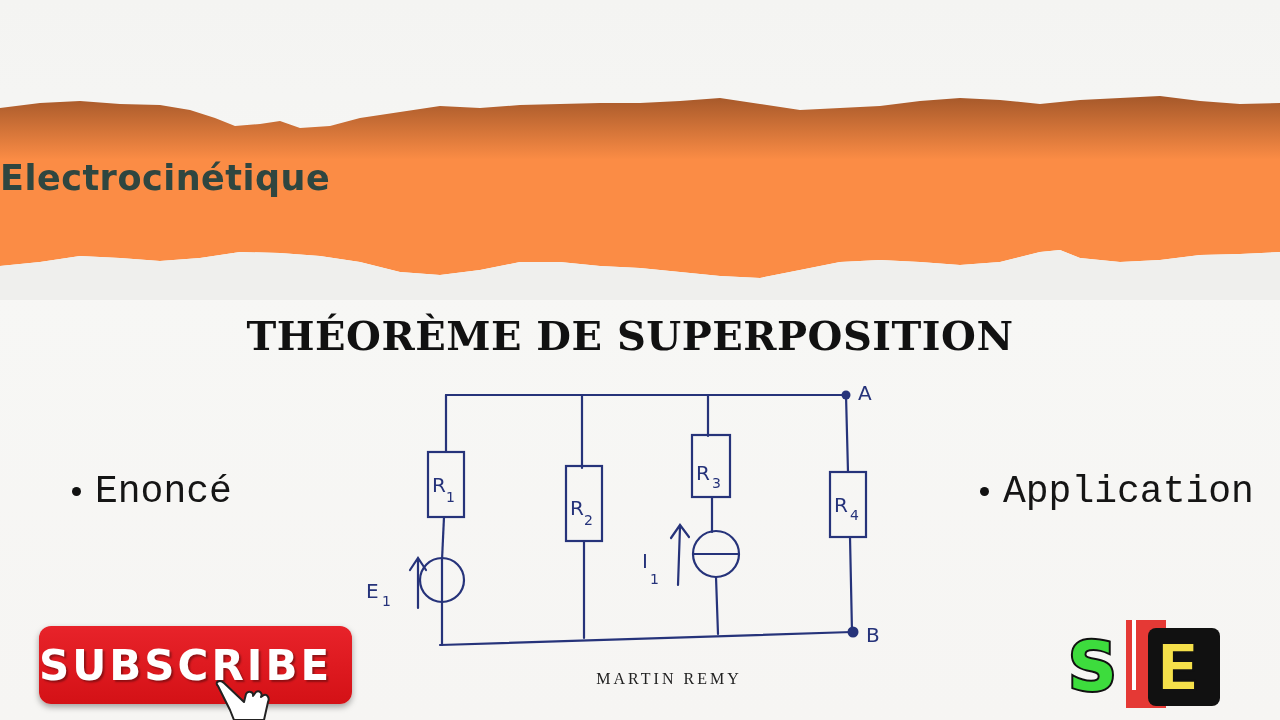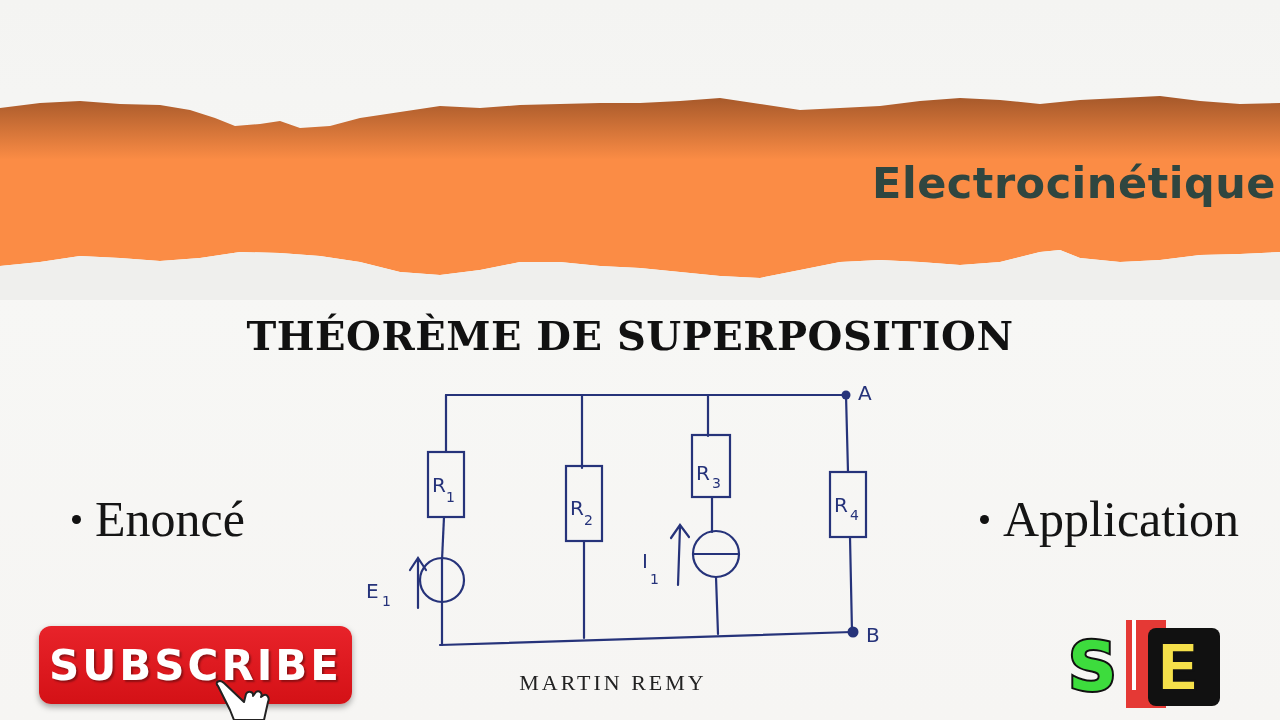--- a/index.html
+++ b/index.html
@@ -1,25 +1,25 @@
 <!DOCTYPE html>
 <html><head>
 <meta charset="utf-8">
 <style>
   html,body{margin:0;padding:0;}
   body{width:1280px;height:720px;overflow:hidden;background:#f6f5f3;position:relative;font-family:"Liberation Sans",sans-serif;}
   .paper{position:absolute;left:0;top:0;width:1280px;height:720px;background:linear-gradient(180deg,#f4f4f2 0%,#f7f7f5 40%,#f6f5f3 100%);}
   .band{position:absolute;left:0;top:0;width:1280px;height:320px;}
-  .subject{position:absolute;left:0;width:1276px;top:158px;text-align:right;font-family:"DejaVu Sans",sans-serif;font-weight:bold;font-size:43px;color:#2f4640;letter-spacing:0.5px;}
+  .subject{position:absolute;left:0;width:1276px;top:158px;text-align:left;font-family:"DejaVu Sans",sans-serif;font-weight:bold;font-size:35px;color:#2f4640;letter-spacing:0.5px;}
   .title{position:absolute;left:0;width:1260px;top:312px;text-align:center;font-family:"DejaVu Serif",serif;font-weight:bold;font-size:40px;color:#111;letter-spacing:0.5px;}
-  .bullet{position:absolute;font-family:Liberation Serif, serif;font-size:50px;color:#151515;display:flex;align-items:center;margin-top:20px;}
+  .bullet{position:absolute;font-family:Liberation Mono, monospace;font-size:38px;color:#151515;display:flex;align-items:center;}
   .bullet .dot{width:9px;height:9px;border-radius:50%;background:#111;margin-right:14px;}
   .circuit{position:absolute;left:360px;top:380px;width:540px;height:280px;}
-  .author{position:absolute;left:473px;width:280px;top:670px;text-align:center;font-family:"Liberation Serif",serif;font-size:22px;letter-spacing:3px;color:#222;}
-  .subscribe{position:absolute;left:39px;top:626px;width:313px;height:78px;border-radius:12px;background:linear-gradient(180deg,#e8232a 0%,#d41116 100%);box-shadow:0 3px 6px rgba(0,0,0,.35);display:flex;align-items:center;justify-content:center;cursor:pointer;}
+  .author{position:absolute;left:529px;width:280px;top:670px;text-align:center;font-family:"Liberation Serif",serif;font-size:16px;letter-spacing:3px;color:#222;}
+  .subscribe{position:absolute;left:39px;top:626px;width:313px;height:78px;border-radius:12px;background:linear-gradient(180deg,#e8232a 0%,#d41116 100%);box-shadow:0 3px 6px rgba(0,0,0,.35);display:flex;align-items:center;justify-content:flex-start;cursor:pointer;}
   .subscribe span{font-family:"DejaVu Sans",sans-serif;font-weight:bold;font-size:42px;color:#fff;letter-spacing:3px;text-shadow:2px 2px 2px rgba(0,0,0,.35);}
   .hand{position:absolute;left:210px;top:680px;width:60px;height:40px;}
   .logo{position:absolute;left:1068px;top:610px;width:160px;height:100px;}
 </style>
 </head>
 <body>
 
 <div class="paper"></div>
 
 <svg class="band" viewBox="0 0 1280 320" preserveAspectRatio="none">

